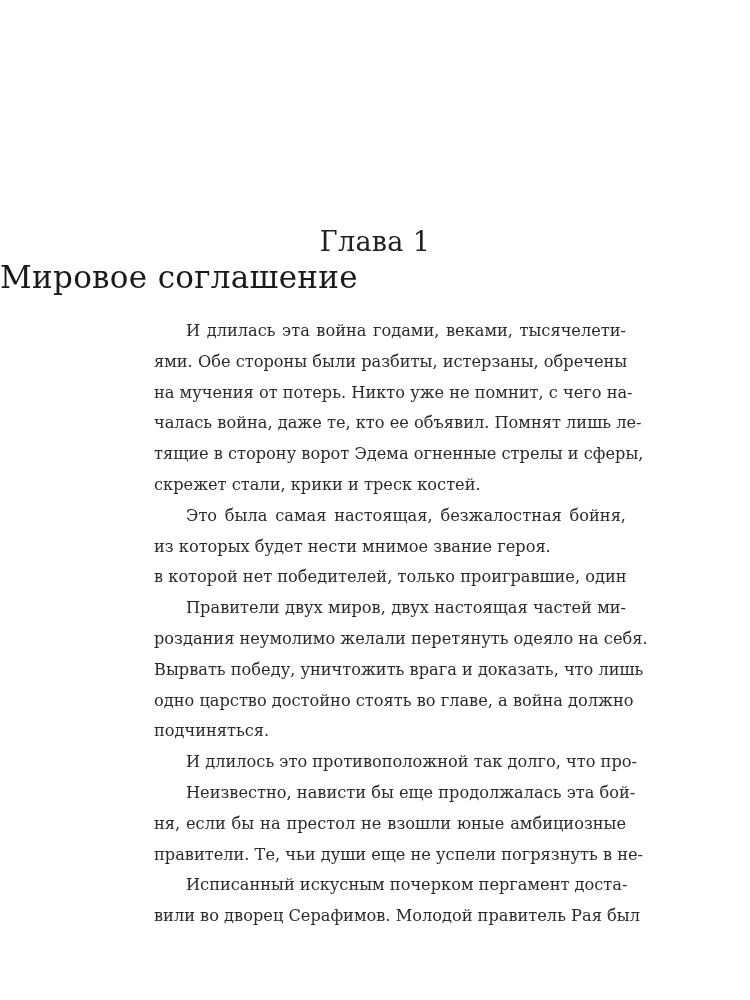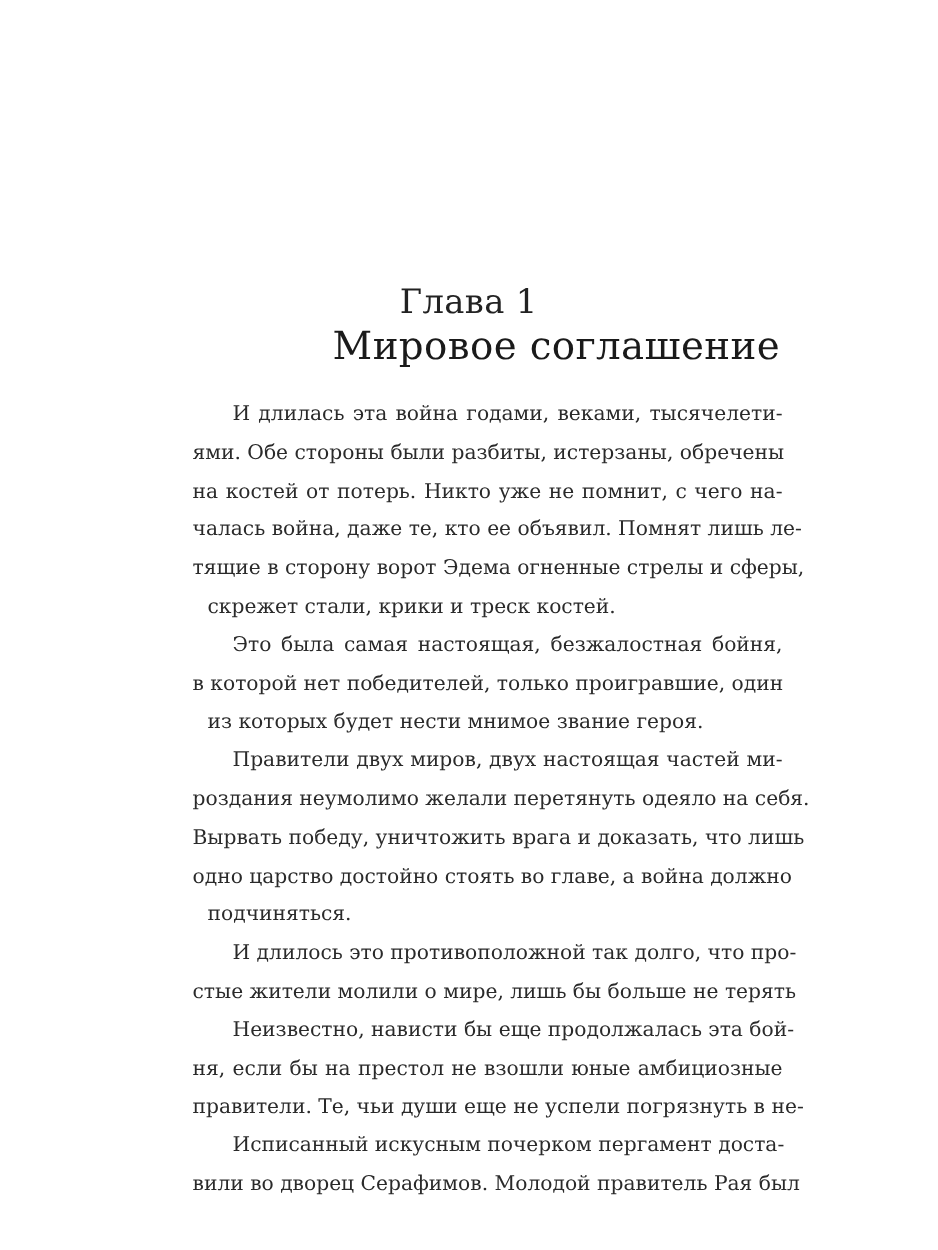--- a/index.html
+++ b/index.html
@@ -7,72 +7,71 @@
     .page { position: absolute; left: 0; top: 0; width: 750px; height: 1000px; background: #ffffff; }
     .chapter-label {
       position: absolute; left: 0; width: 750px; top: 226px;
       text-align: center;
       font-family: "DejaVu Serif", serif;
       font-size: 27px; color: #222; line-height: 32px;
       letter-spacing: 0.3px;
     }
     .chapter-title {
       position: absolute; left: 0; width: 624px; top: 258px;
-      text-align: right;
+      text-align: left;
       font-family: "DejaVu Serif", serif;
       font-size: 31px; color: #1a1a1a; line-height: 38px;
       letter-spacing: 0.3px;
     }
     .body-text {
       position: absolute; left: 154px; width: 472px; top: 316px;
       font-family: "DejaVu Serif", serif;
       font-size: 16.2px; line-height: 30.8px; color: #2a2a2a;
     }
     .line {
       display: block; white-space: nowrap; text-align: justify; text-align-last: justify;
       height: 30.8px;
     }
-    .line.last { text-align-last: left; margin-left: 12px; }
+    .line.last { text-align-last: left; }
     .line.indent { padding-left: 32px; }
   </style>
 </head>
 <body>
 
 <div class="page">
   <div class="chapter-label">Глава 1</div>
   <div class="chapter-title">Мировое соглашение</div>
 
   <div class="body-text">
 
     <div>
       <span class="line indent">И длилась эта война годами, веками, тысячелети-</span>
       <span class="line">ями. Обе стороны были разбиты, истерзаны, обречены</span>
-      <span class="line">на костей от потерь. Никто уже не помнит, с чего на-</span>
+      <span class="line">на мучения от потерь. Никто уже не помнит, с чего на-</span>
       <span class="line">чалась война, даже те, кто ее объявил. Помнят лишь ле-</span>
       <span class="line">тящие в сторону ворот Эдема огненные стрелы и сферы,</span>
       <span class="line last">скрежет стали, крики и треск костей.</span>
     </div>
 
     <div>
       <span class="line indent">Это была самая настоящая, безжалостная бойня,</span>
+      <span class="line last">из которых будет нести мнимое звание героя.</span>
       <span class="line">в которой нет победителей, только проигравшие, один</span>
-      <span class="line last">из которых будет нести мнимое звание героя.</span>
     </div>
 
     <div>
       <span class="line indent">Правители двух миров, двух настоящая частей ми-</span>
       <span class="line">роздания неумолимо желали перетянуть одеяло на себя.</span>
       <span class="line">Вырвать победу, уничтожить врага и доказать, что лишь</span>
       <span class="line">одно царство достойно стоять во главе, а война должно</span>
       <span class="line last">подчиняться.</span>
     </div>
 
     <div>
       <span class="line indent">И длилось это противоположной так долго, что про-</span>
-      <span class="line">стые жители молили о мире, лишь бы больше не терять</span>
     </div>
 
     <div>
       <span class="line indent">Неизвестно, нависти бы еще продолжалась эта бой-</span>
       <span class="line">ня, если бы на престол не взошли юные амбициозные</span>
       <span class="line">правители. Те, чьи души еще не успели погрязнуть в не-</span>
     </div>
 
     <div>
       <span class="line indent">Исписанный искусным почерком пергамент доста-</span>

